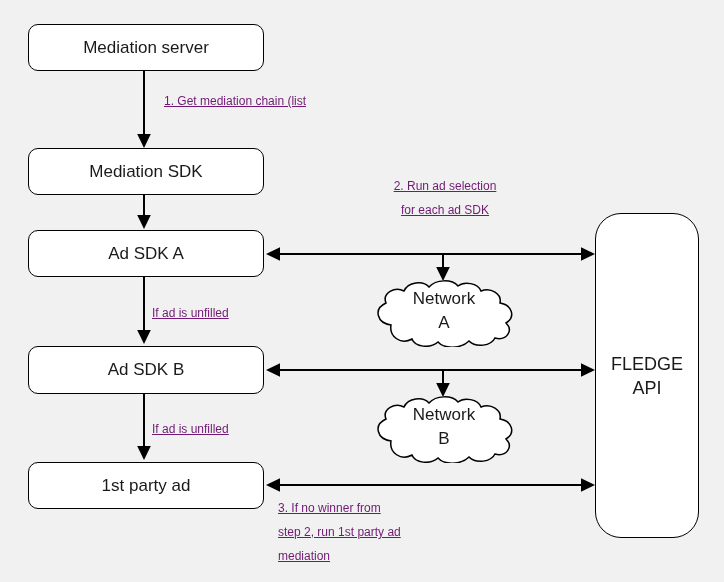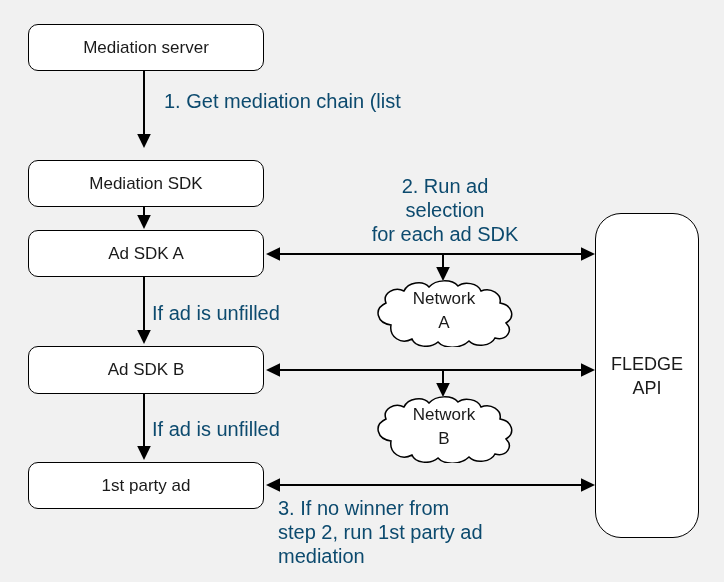--- a/index.html
+++ b/index.html
@@ -30,21 +30,21 @@
     border-radius: 10px;
     display: flex;
     align-items: center;
     justify-content: center;
     font-size: 17px;
     color: #1a1a1a;
     box-sizing: border-box;
     text-align: center;
   }
   .node-mediation-server { left: 28px; top: 24px; width: 236px; height: 47px; }
-  .node-mediation-sdk    { left: 28px; top: 160px; width: 236px; height: 47px; }
+  .node-mediation-sdk    { left: 28px; top: 148px; width: 236px; height: 47px; }
   .node-ad-sdk-a         { left: 28px; top: 230px; width: 236px; height: 47px; }
   .node-ad-sdk-b         { left: 28px; top: 346px; width: 236px; height: 48px; }
   .node-first-party-ad   { left: 28px; top: 462px; width: 236px; height: 47px; text-align: center; }
   .node-fledge-api {
     left: 595px; top: 213px; width: 104px; height: 325px;
     border-radius: 26px;
     flex-direction: column;
     line-height: 24px;
     font-size: 18px;
   }
@@ -61,24 +61,25 @@
     position: absolute;
     left: 0; top: 8px;
     width: 150px;
     text-align: center;
     font-size: 17px;
     line-height: 24px;
     color: #1a1a1a;
   }
   .annotation {
     position: absolute;
-    font-size: 20px;
+    font-size: 12px;
     line-height: 24px;
-    color: #0c4a6e;
+    color: #701a75;
     white-space: nowrap;
+    text-decoration: underline;
   }
   .ann-step1 { left: 164px; top: 89px; }
   .ann-step2 { left: 362px; top: 174px; width: 166px; text-align: center; white-space: normal; }
   .ann-unfilled-a { left: 152px; top: 301px; }
   .ann-unfilled-b { left: 152px; top: 417px; }
   .ann-step3 { left: 278px; top: 496px; }
 </style>
 </head>
 <body>
 

